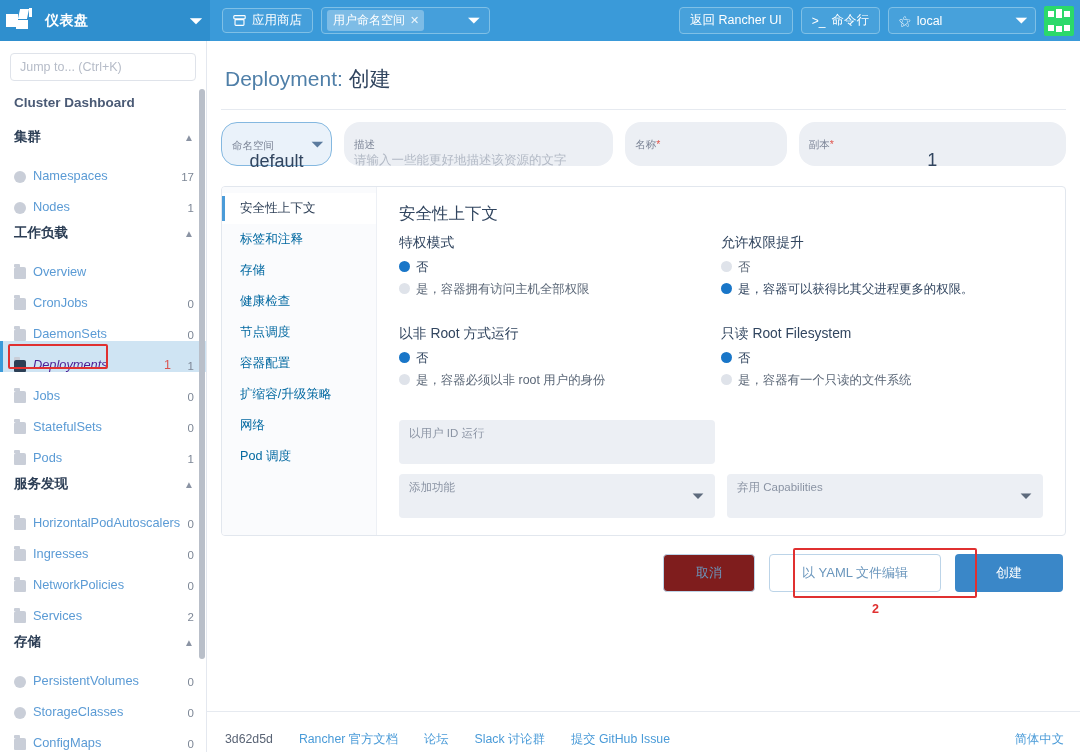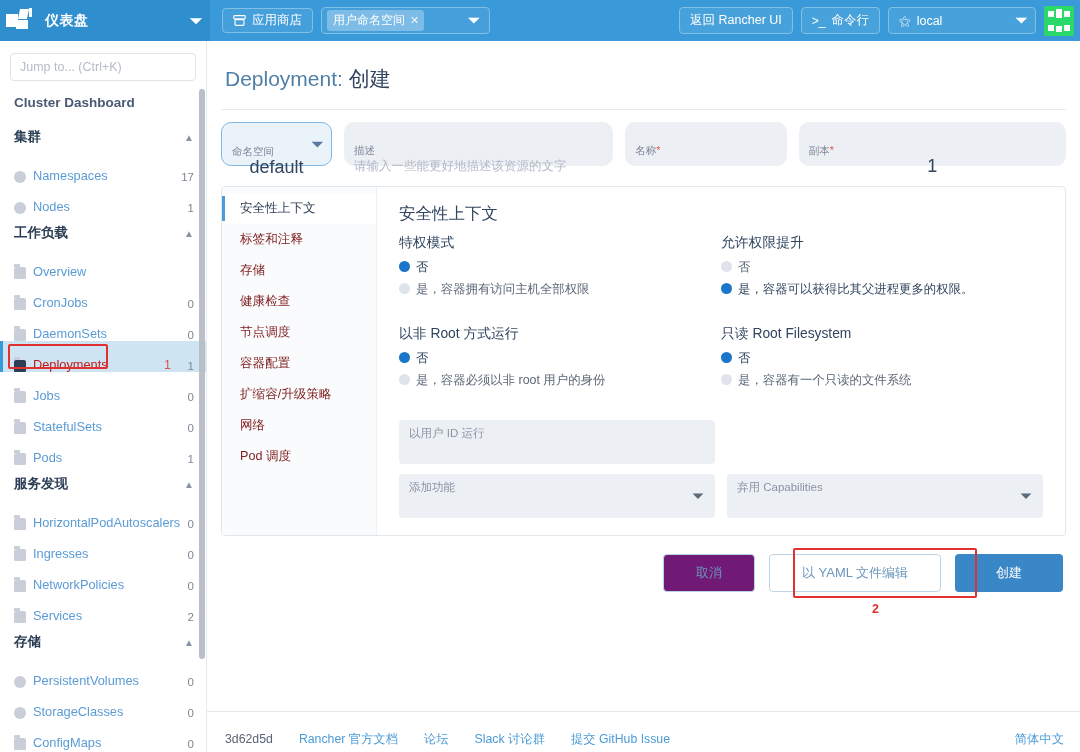--- a/index.html
+++ b/index.html
@@ -41,48 +41,48 @@
   .nav-group { color: #2c3e55; font-size: 13.5px; font-weight: bold; padding: 10px 12px 6px 14px; display: flex; align-items: center; }
   .nav-group .chev { margin-left: auto; color: #8a93a3; font-size: 10px; }
   .nav-item { display: flex; align-items: flex-end; height: 31px; padding: 0 12px 0 14px; color: #5b9bd5; font-size: 12.8px; position: relative; }
   .nav-item .ico { width: 12px; height: 12px; margin-right: 7px; flex: 0 0 auto; }
   .ico.circle { border-radius: 50%; background: #c9ced8; }
   .ico.folder { background: #c9ced8; border-radius: 2px 2px 1px 1px; position: relative; }
   .ico.folder:after { content:""; position: absolute; left: 0; top: -3px; width: 6px; height: 3px; background: #c9ced8; border-radius: 1px 1px 0 0; }
   .nav-item .lbl { flex: 1; }
   .nav-item .cnt { color: #7d8796; font-size: 11.5px; }
   .nav-item.active { background: #cfe4f3; }
-  .nav-item.active .lbl { color: #b91c1c; }
+  .nav-item.active .lbl { color: #4c1d95; font-style: italic; }
   .nav-item.active .ico { background: #2c3e55; }
   .nav-item.active:before { content:""; position: absolute; left: 0; top: 0; bottom: 0; width: 3px; background: #3a9ad9; }
   .nav-item .midcount { width: 40px; text-align: center; color: #d9534f; font-size: 12.5px; }
   .hl-box { position: absolute; border: 2px solid #e03030; border-radius: 2px; pointer-events: none; }
   .sb-scroll { position: absolute; left: 199px; top: 48px; width: 6px; height: 570px; background: #b9bfc9; border-radius: 3px; }
 
   
   .main { position: absolute; left: 207px; top: 41px; width: 873px; height: 711px; background: #fff; }
   .page-title { padding: 24px 8px 0 18px; font-size: 21px; color: #4f7fa8; }
   .page-title b { color: #31455f; font-weight: normal; }
   .hdr-sep { margin: 16px 14px 0 14px; border-top: 1px solid #e6eaf0; }
 
   .meta-row { display: flex; gap: 12px; padding: 12px 14px 0 14px; }
-  .field { background: #eceff4; border-radius: 10px; height: 44px; position: relative; padding: 22px 10px 0 10px; }
+  .field { background: #eceff4; border-radius: 16px; height: 44px; position: relative; padding: 16px 10px 0 10px; }
   .field .flabel { font-size: 10.5px; color: #7b8496; line-height: 13px; }
   .field .flabel .req { color: #e0574f; }
   .field .fval { font-size: 18px; color: #31455f; line-height: 18px; text-align: center; }
   .field .fph { font-size: 12.5px; color: #b2b9c5; line-height: 18px; }
   .field.sel { background: #eaf2fa; border: 1px solid #84b8e0; width: 112px; }
   .field.sel .dncaret { position: absolute; right: 8px; top: 13px; color: #5b7b9e; font-size: 14px; font-weight: bold; }
   .f-name { width: 163px; }
   .f-desc { width: 272px; }
   .f-repl { width: 270px; }
 
   .panel { margin: 20px 14px 0 14px; border: 1px solid #e2e7ee; border-radius: 4px; height: 350px; display: flex; overflow: hidden; background: #fff; }
   .tabs { width: 170px; background: #fafbfd; border-right: 1px solid #edf0f5; padding-top: 6px; }
-  .tab { height: 31px; display: flex; align-items: center; padding-left: 18px; color: #7f1d1d; font-size: 12.6px; position: relative; }
+  .tab { height: 31px; display: flex; align-items: center; padding-left: 18px; color: #0369a1; font-size: 12.6px; position: relative; }
   .tab.active { background: #fff; color: #2c3e55; }
   .tab.active:before { content:""; position: absolute; left: 0; top: 3px; bottom: 3px; width: 3px; background: #4a9bd8; }
 
   .panel-body { flex: 1; padding: 16px 22px 0 22px; position: relative; }
   .sec-title { font-size: 16.5px; color: #31455f; margin-bottom: 9px; }
   .two-col { display: flex; gap: 0; }
   .col { width: 50%; }
   .grp-label { font-size: 13.8px; color: #31455f; margin-bottom: 7px; }
   .radio { display: flex; align-items: flex-start; gap: 6px; margin-bottom: 5px; }
   .dot { width: 11px; height: 11px; border-radius: 50%; margin-top: 2px; flex: 0 0 auto; background: #dfe3ea; }
@@ -91,21 +91,21 @@
   .rtext.sel { color: #31455f; }
   .blk { margin-bottom: 22px; }
   .inputs { margin-top: 4px; }
   .inrow { display: flex; gap: 12px; margin-bottom: 10px; }
   .tinput { background: #eceff4; border-radius: 4px; height: 44px; width: 316px; padding: 6px 10px 0 10px; position: relative; }
   .tinput .lab { font-size: 11.5px; color: #8a93a3; }
   .tinput .dncaret { position: absolute; right: 11px; top: 13px; color: #5d6a7c; font-size: 15px; }
 
   .actions { display: flex; justify-content: flex-end; align-items: center; gap: 14px; padding: 18px 17px 0 0; position: relative; }
   .btn { height: 38px; border-radius: 4px; display: inline-flex; align-items: center; justify-content: center; font-size: 13px; }
-  .btn.ghost { border: 1px solid #bcd4e8; color: #6b97bd; background: #701a75; width: 92px; }
+  .btn.ghost { border: 1px solid #bcd4e8; color: #6b97bd; background: #7f1d1d; width: 92px; }
   .btn.yaml { border: 1px solid #bcd4e8; color: #6b97bd; background: #fff; width: 172px; }
   .btn.primary { background: #3a87c8; color: #fff; width: 108px; }
   .ann-box { position: absolute; border: 2px solid #e03030; border-radius: 2px; pointer-events: none; }
   .ann-num { position: absolute; color: #e03030; font-size: 12.5px; font-weight: bold; }
 
   .watermark { position: absolute; right: 36px; top: 682px; display: flex; align-items: center; gap: 9px; opacity: .88; }
   .wechat { width: 30px; height: 24px; position: relative; }
   .wm-text { font-size: 19px; color: #7a8494; letter-spacing: .5px; font-family: "DejaVu Serif", serif; }
 
   .footer { position: absolute; left: 207px; top: 711px; width: 873px; height: 55px; border-top: 1px solid #e6eaf0; background: #fff; display: flex; align-items: center; padding: 0 16px 0 18px; }

